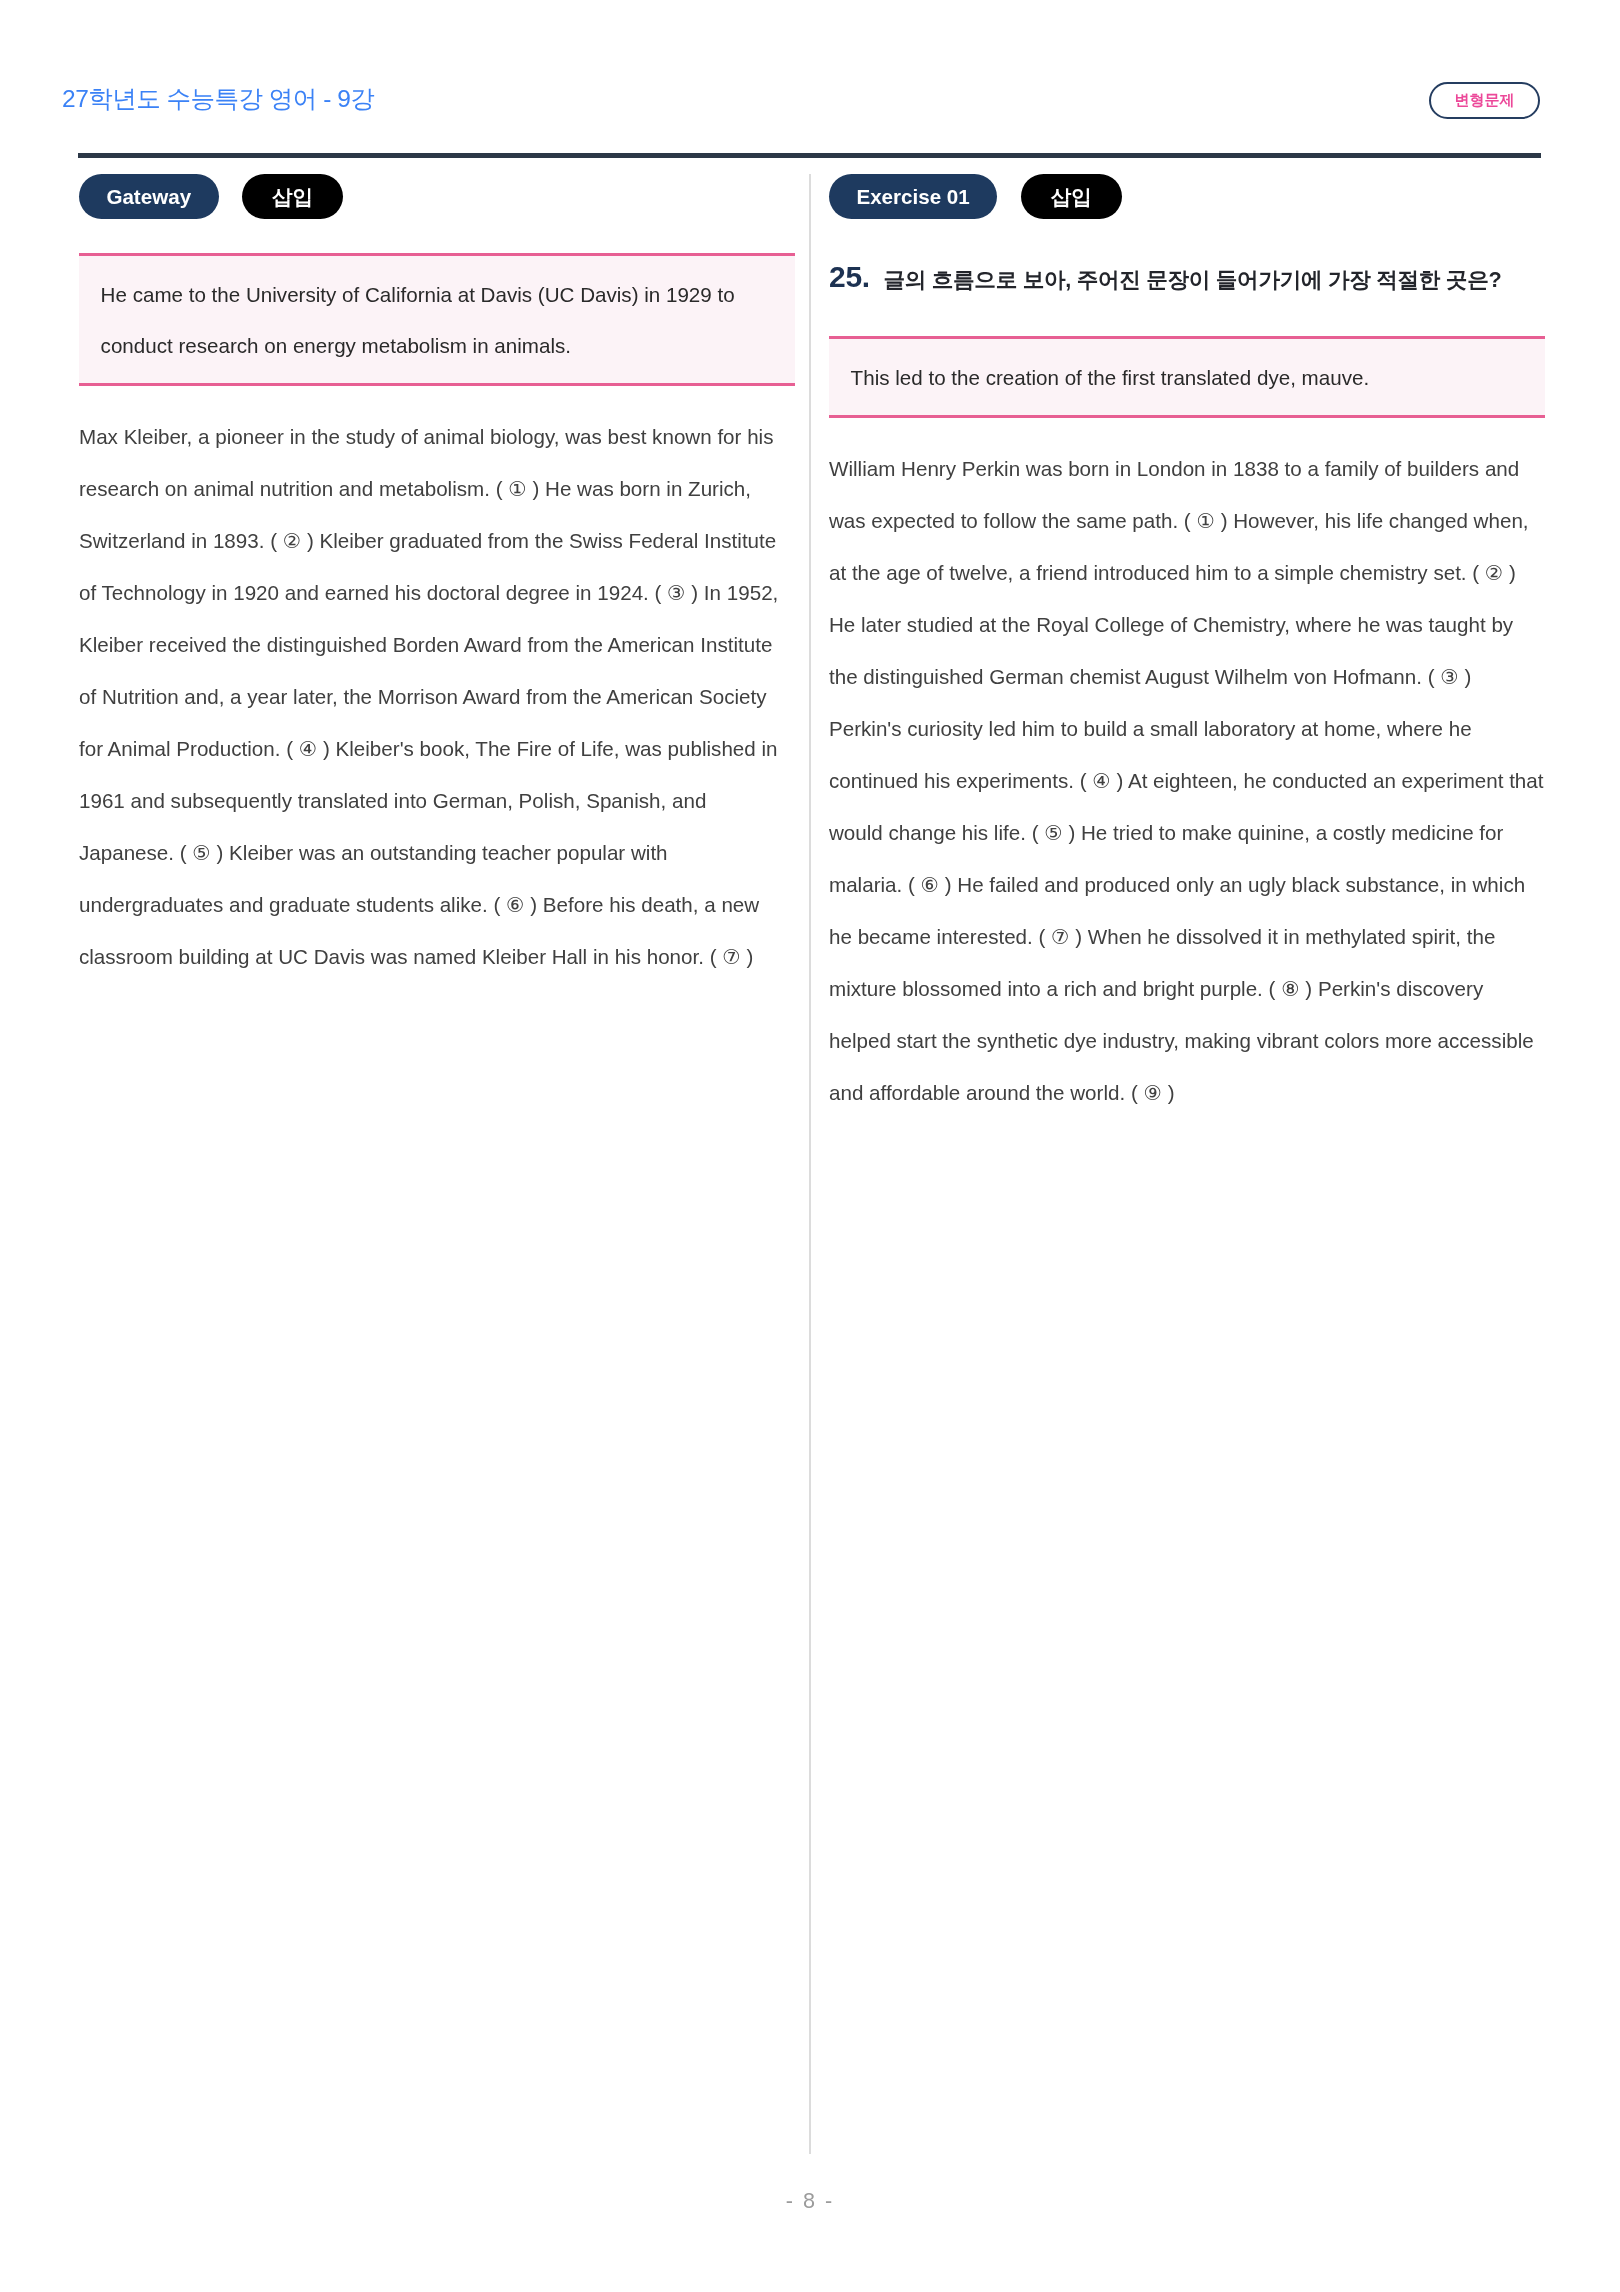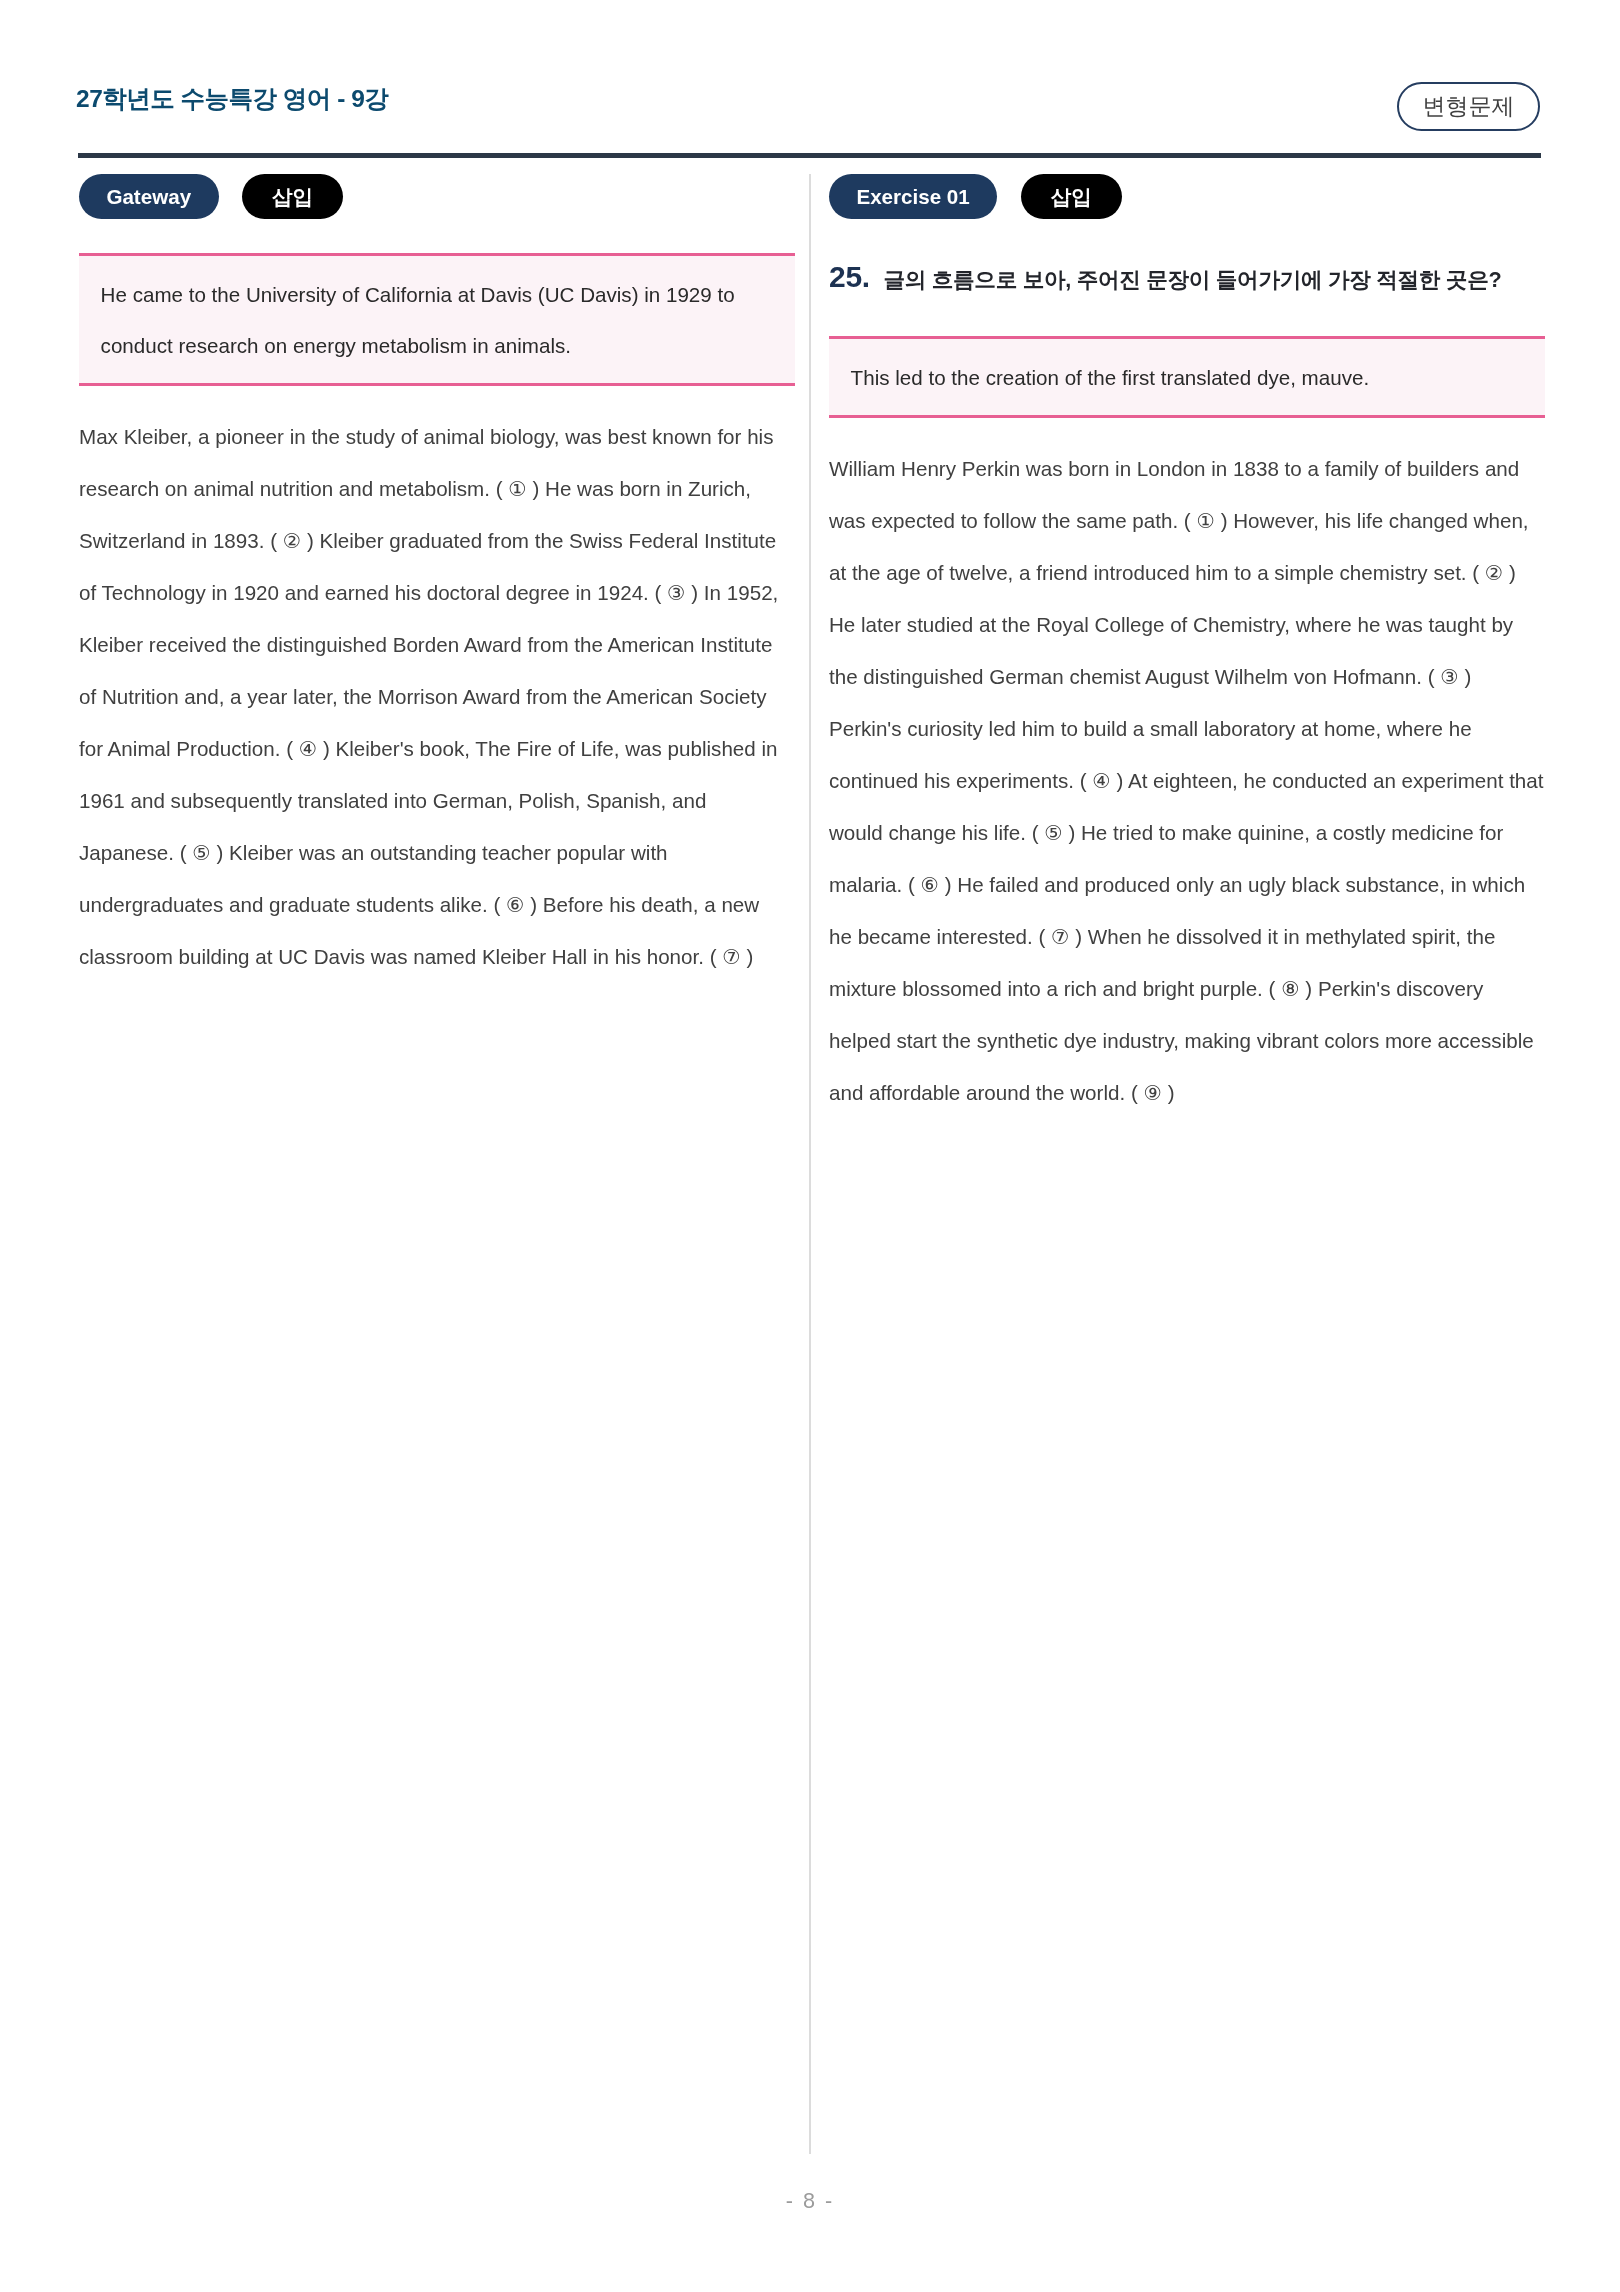--- a/index.html
+++ b/index.html
@@ -1,27 +1,27 @@
 <!DOCTYPE html>
 <html><head>
 <meta charset="utf-8">
 <style>
   html,body { margin:0; padding:0; background:#ffffff; }
   .page {
     position:relative; width:1620px; height:2293px; background:#ffffff;
     font-family:"Liberation Sans","DejaVu Sans",sans-serif; overflow:hidden;
   }
   .header-title {
-    position:absolute; left:76px; top:82px;
-    font-size:24.5px; font-weight:700; color:#0c4a6e; letter-spacing:-0.5px;
+    position:absolute; left:62px; top:82px;
+    font-size:24.5px; font-weight:400; color:#3b82f6; letter-spacing:-0.5px;
   }
   .variant-badge {
     position:absolute; right:80px; top:82px;
     border:2.9px solid #253d60; border-radius:24.5px;
-    padding:6.9px 23.5px; font-size:23px; font-weight:400; color:#404040;
+    padding:6.9px 23.5px; font-size:15px; font-weight:700; color:#ec4899;
   }
   .header-rule {
     position:absolute; left:78px; top:153px; width:1463px; height:4.9px; background:#2c3847;
   }
   .divider {
     position:absolute; left:809px; top:174px; width:2px; height:1980px; background:#dcdcdc;
   }
   .column { position:absolute; top:174px; width:716px; }
   .col-left { left:79px; }
   .col-right { left:829px; }

